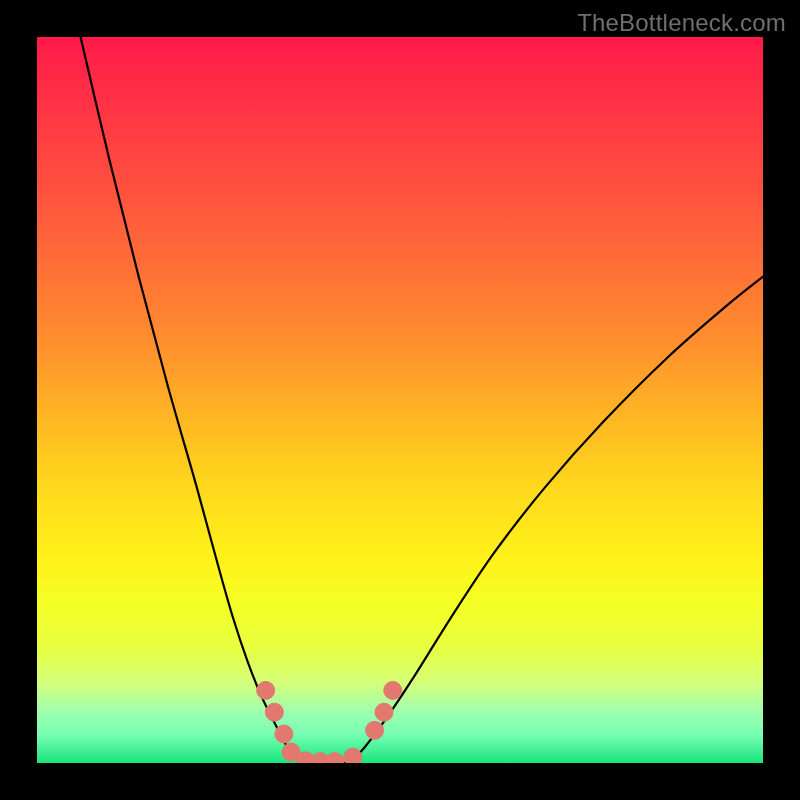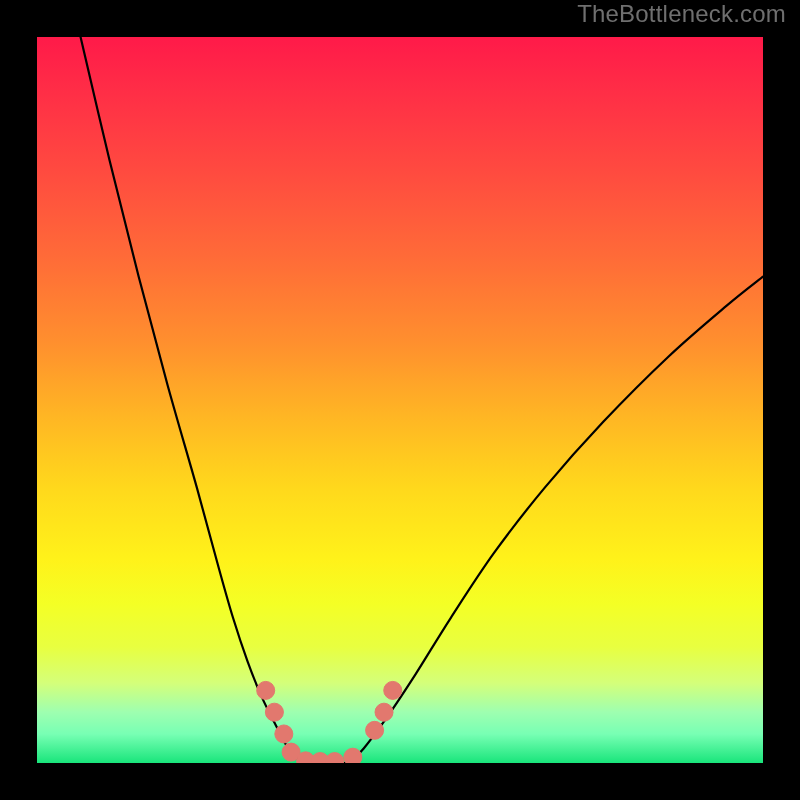--- a/index.html
+++ b/index.html
@@ -38,21 +38,21 @@
       #f4ff25 78%,
       #e8ff40 84%,
       #d4ff7a 89%,
       #9effb0 93%,
       #78ffb4 96%,
       #19e57b 100%
     );
   }
   .watermark {
     position: absolute;
-    top: 0;
+    top: 9px;
     right: 14px;
     font-size: 24px;
     font-weight: 500;
     color: #6f6f6f;
     letter-spacing: 0.2px;
     user-select: none;
   }
   svg.curves {
     position: absolute;
     left: 0;

